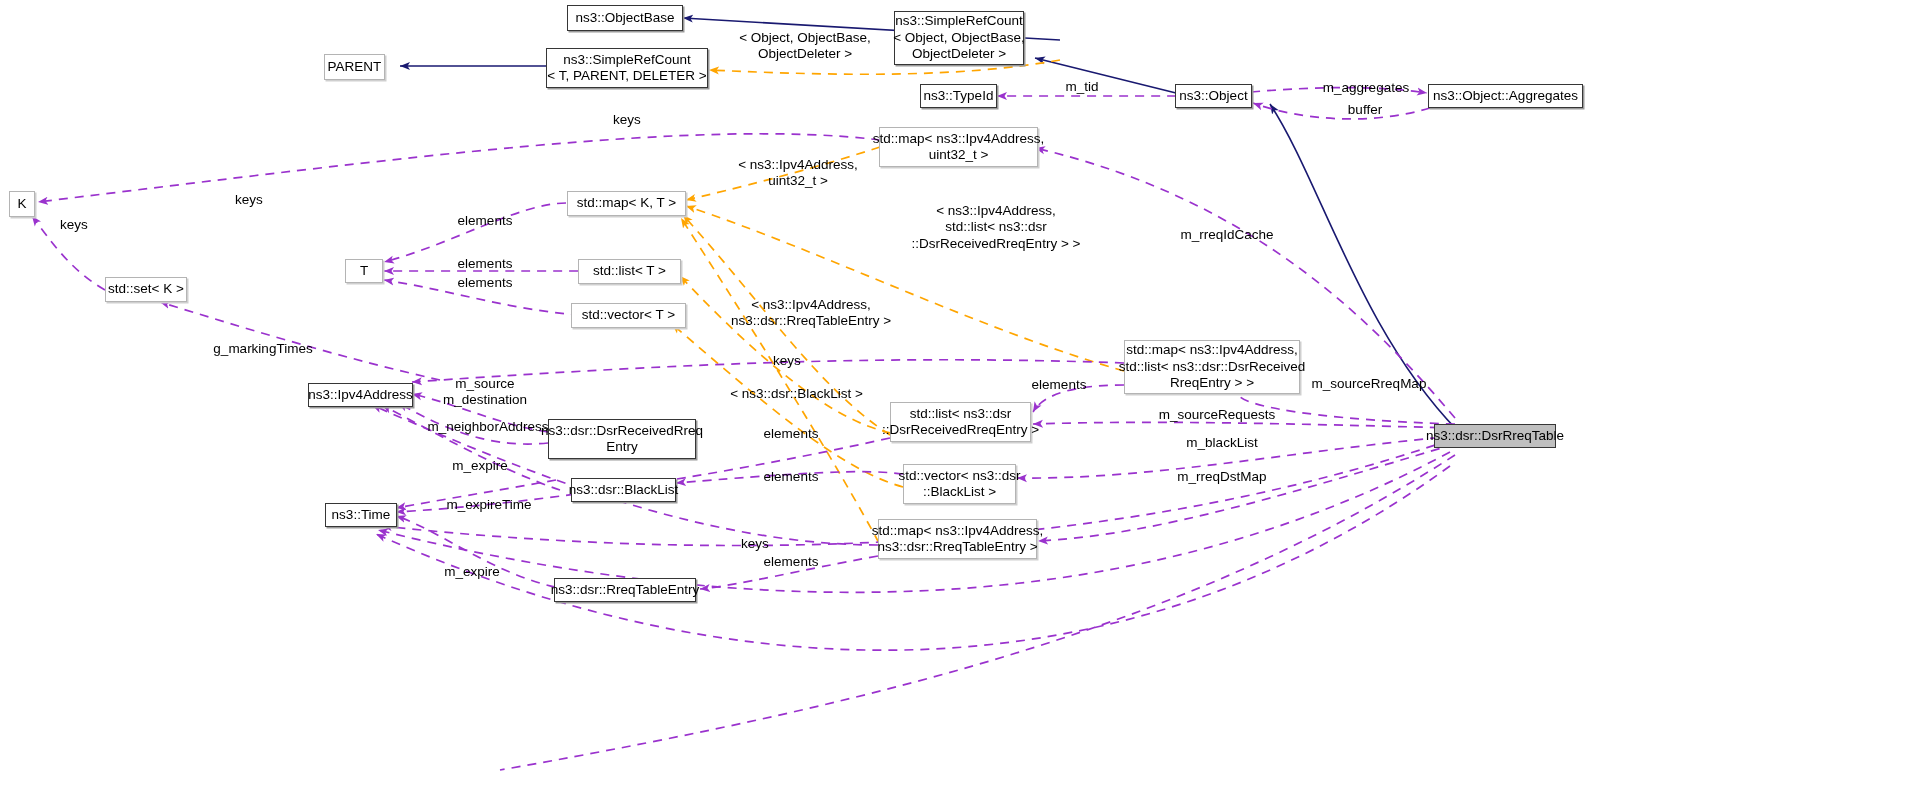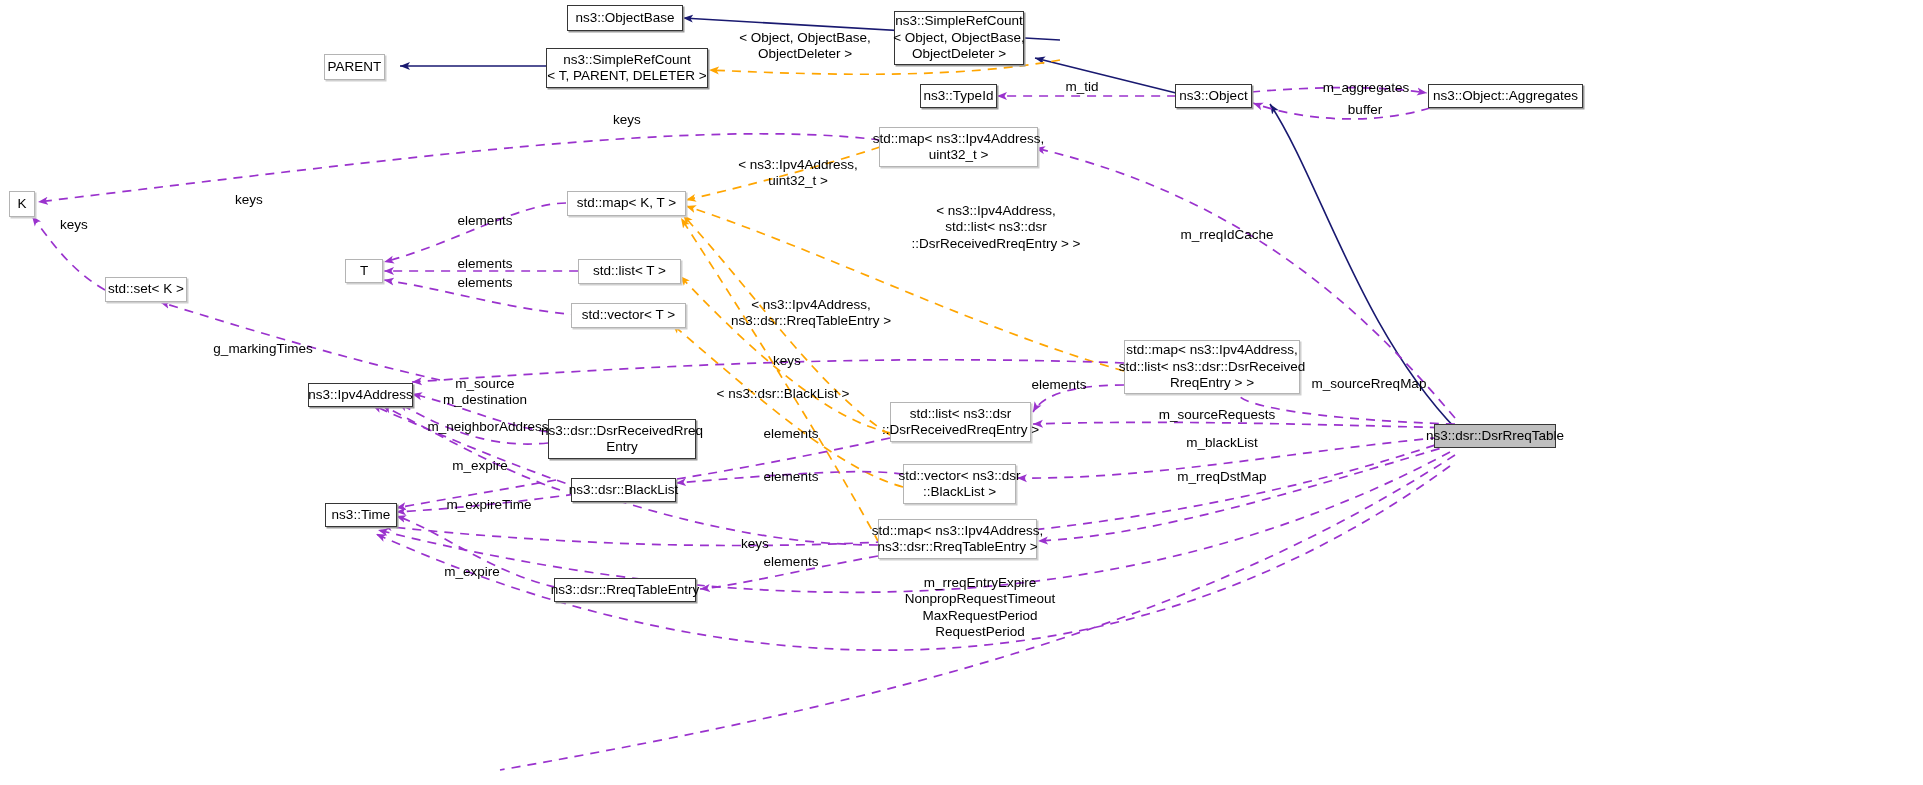--- a/index.html
+++ b/index.html
@@ -214,21 +214,21 @@
 uint32_t &gt;</div>
 
   <div class="edge-label" style="left:886px; top:203px; width:220px;">&lt; ns3::Ipv4Address,
 std::list&lt; ns3::dsr
 ::DsrReceivedRreqEntry &gt; &gt;</div>
 
 
   <div class="edge-label" style="left:711px; top:297px; width:200px;">&lt; ns3::Ipv4Address,
 ns3::dsr::RreqTableEntry &gt;</div>
 
-  <div class="edge-label" style="left:703px; top:386px; width:160px;">&lt; ns3::dsr::BlackList &gt;</div>
+  <div class="edge-label" style="left:703px; top:386px; width:160px;text-align:right;">&lt; ns3::dsr::BlackList &gt;</div>
 
   <div class="edge-label" style="left:1172px; top:211px; width:110px;margin-top:16px;">m_rreqIdCache</div>
 
   <div class="edge-label" style="left:198px; top:341px; width:130px;">g_markingTimes</div>
 
   <div class="edge-label" style="left:425px; top:376px; width:120px;">m_source
 m_destination</div>
 
   <div class="edge-label" style="left:423px; top:419px; width:130px;">m_neighborAddress</div>
 
@@ -251,18 +251,14 @@
   <div class="edge-label" style="left:1025px; top:377px; width:68px;">elements</div>
 
   <div class="edge-label" style="left:1310px; top:376px; width:118px;">m_sourceRreqMap</div>
 
   <div class="edge-label" style="left:1157px; top:407px; width:120px;">m_sourceRequests</div>
 
   <div class="edge-label" style="left:1180px; top:435px; width:84px;">m_blackList</div>
 
   <div class="edge-label" style="left:1169px; top:469px; width:106px;">m_rreqDstMap</div>
 
-  <div class="edge-label" style="left:880px; top:575px; width:200px;">m_rreqEntryExpire
-NonpropRequestTimeout
-MaxRequestPeriod
-RequestPeriod</div>
 
 </div>
 
 </body></html>

